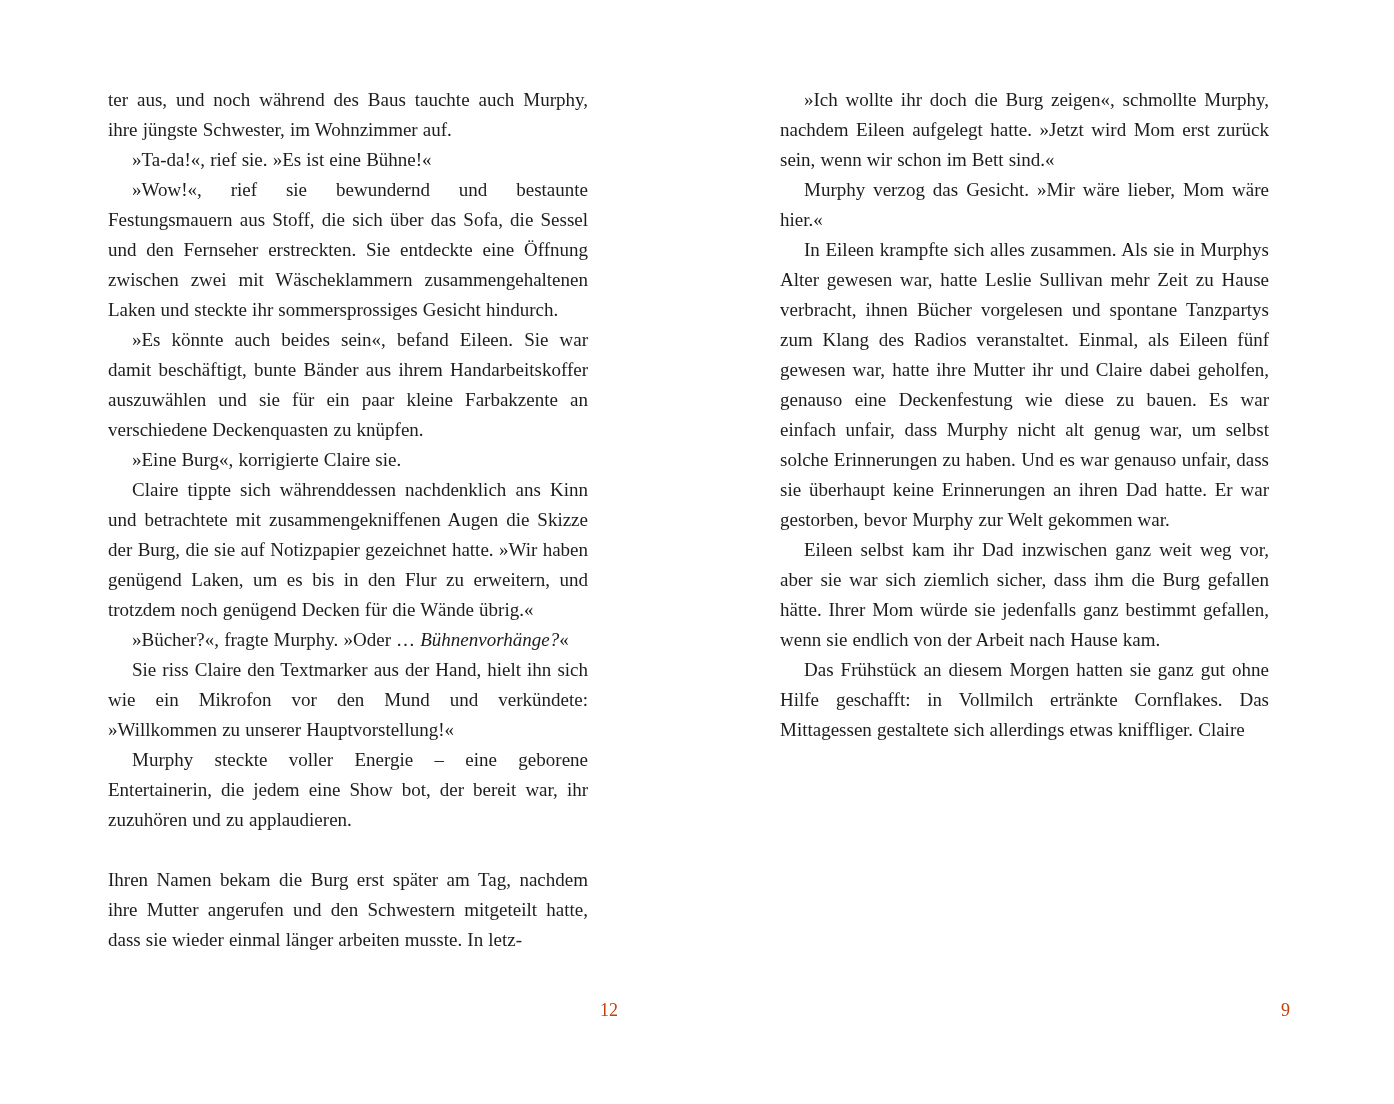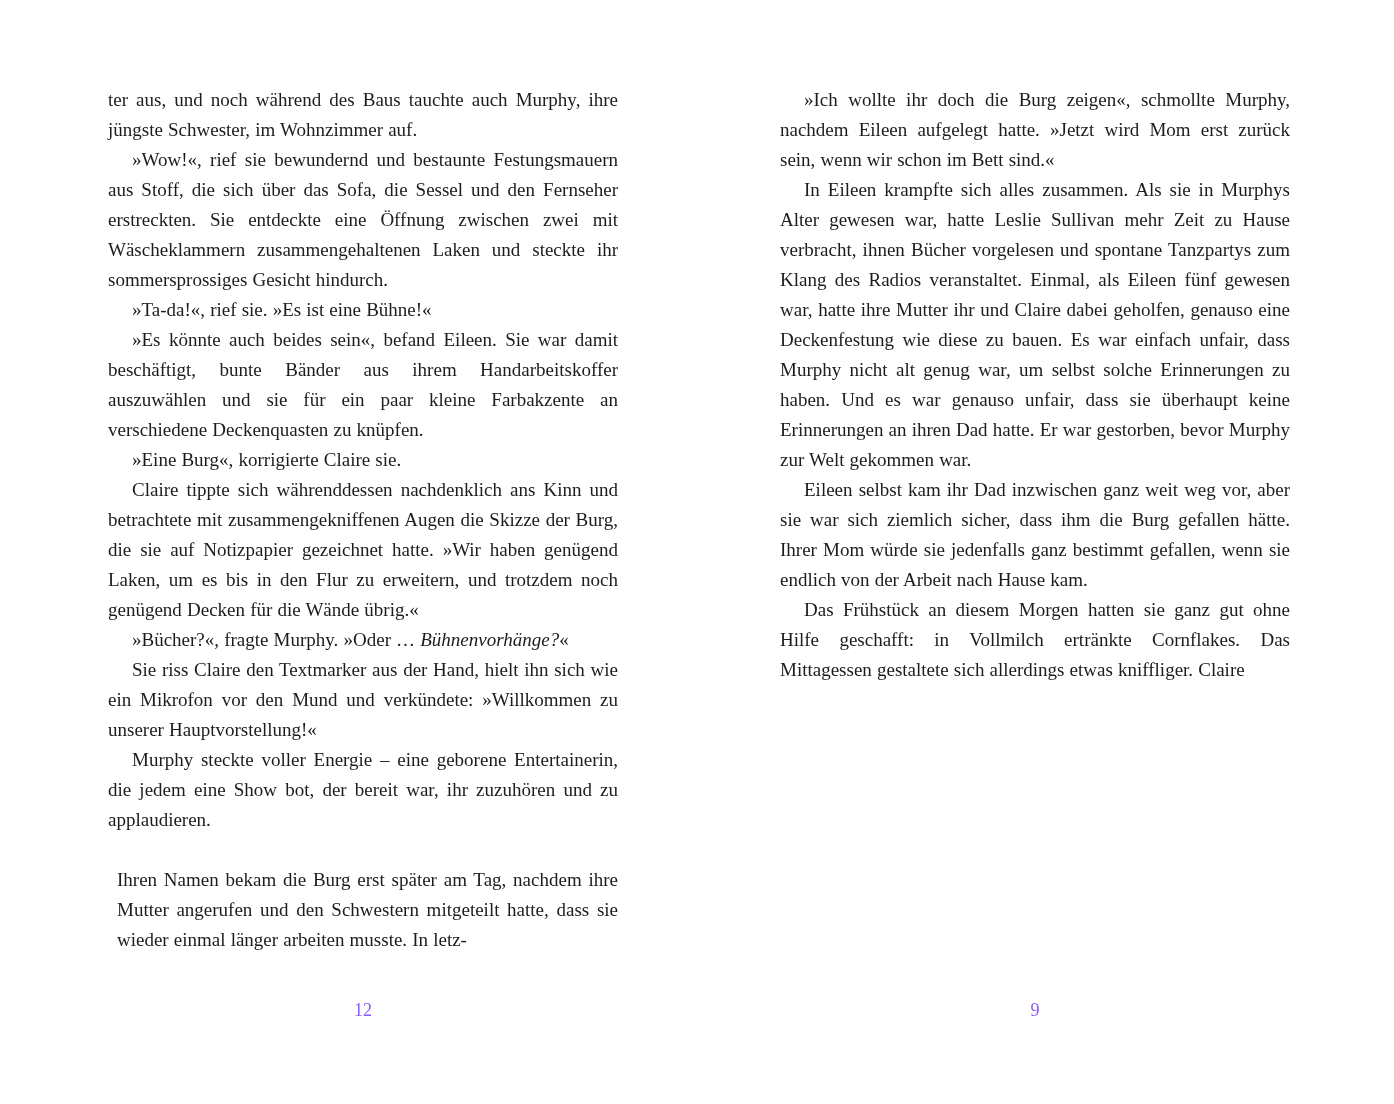--- a/index.html
+++ b/index.html
@@ -18,76 +18,76 @@
     display: flex;
     justify-content: space-between;
     box-sizing: border-box;
     padding: 85px 104px 0 108px;
     height: 100%;
   }
   .page {
     width: 510px;
     height: 940px;
     display: flex;
-    flex-direction: column;
+    flex-direction: row;
     gap: 12px;
   }
   .text-block {
     font-size: 19px;
     line-height: 30px;
     text-align: justify;
     hyphens: auto;
     -webkit-hyphens: auto;
     word-spacing: 0.02em;
   }
   .text-block p {
     margin: 0;
   }
   .text-block p.indent {
     text-indent: 24px;
   }
   .text-block p.space-before {
     margin-top: 30px;
-    margin-left: 9px;
   }
   .text-block em {
     font-style: italic;
   }
   .page-number {
     margin-top: auto;
     text-align: center;
     font-size: 18px;
     line-height: 30px;
-    color: #8b5cf6;
+    color: #c2410c;
   }
 </style>
 </head>
 <body>
 
 <div class="spread">
 
   <div class="page">
     <div class="text-block">
         <p><span>ter aus, und noch während des Baus tauchte auch Murphy, ihre jüngste Schwester, im Wohnzimmer auf.</span></p>
+        <p class="indent"><span>»Ta-da!«, rief sie. »Es ist eine Bühne!«</span></p>
         <p class="indent"><span>»Wow!«, rief sie bewundernd und bestaunte Festungsmauern aus Stoff, die sich über das Sofa, die Sessel und den Fernseher erstreckten. Sie entdeckte eine Öffnung zwischen zwei mit Wäscheklammern zusammengehaltenen Laken und steckte ihr sommersprossiges Gesicht hindurch.</span></p>
-        <p class="indent"><span>»Ta-da!«, rief sie. »Es ist eine Bühne!«</span></p>
         <p class="indent"><span>»Es könnte auch beides sein«, befand Eileen. Sie war damit beschäftigt, bunte Bänder aus ihrem Handarbeitskoffer auszuwählen und sie für ein paar kleine Farbakzente an verschiedene Deckenquasten zu knüpfen.</span></p>
         <p class="indent"><span>»Eine Burg«, korrigierte Claire sie.</span></p>
         <p class="indent"><span>Claire tippte sich währenddessen nachdenklich ans Kinn und betrachtete mit zusammengekniffenen Augen die Skizze der Burg, die sie auf Notizpapier gezeichnet hatte. »Wir haben genügend Laken, um es bis in den Flur zu erweitern, und trotzdem noch genügend Decken für die Wände übrig.«</span></p>
         <p class="indent"><span>»Bücher?«, fragte Murphy. »Oder … </span><em>Bühnenvorhänge?</em><span>«</span></p>
         <p class="indent"><span>Sie riss Claire den Textmarker aus der Hand, hielt ihn sich wie ein Mikrofon vor den Mund und verkündete: »Willkommen zu unserer Hauptvorstellung!«</span></p>
         <p class="indent"><span>Murphy steckte voller Energie – eine geborene Entertainerin, die jedem eine Show bot, der bereit war, ihr zuzuhören und zu applaudieren.</span></p>
         <p class="space-before"><span>Ihren Namen bekam die Burg erst später am Tag, nachdem ihre Mutter angerufen und den Schwestern mitgeteilt hatte, dass sie wieder einmal länger arbeiten musste. In letz-</span></p>
       </div>
     <div class="page-number">12</div>
   </div>
 
   <div class="page">
     <div class="text-block">
         <p class="indent"><span>»Ich wollte ihr doch die Burg zeigen«, schmollte Murphy, nachdem Eileen aufgelegt hatte. »Jetzt wird Mom erst zurück sein, wenn wir schon im Bett sind.«</span></p>
+        <p class="indent"><span>Murphy verzog das Gesicht. »Mir wäre lieber, Mom wäre hier.«</span></p>
         <p class="indent"><span>In Eileen krampfte sich alles zusammen. Als sie in Murphys Alter gewesen war, hatte Leslie Sullivan mehr Zeit zu Hause verbracht, ihnen Bücher vorgelesen und spontane Tanzpartys zum Klang des Radios veranstaltet. Einmal, als Eileen fünf gewesen war, hatte ihre Mutter ihr und Claire dabei geholfen, genauso eine Deckenfestung wie diese zu bauen. Es war einfach unfair, dass Murphy nicht alt genug war, um selbst solche Erinnerungen zu haben. Und es war genauso unfair, dass sie überhaupt keine Erinnerungen an ihren Dad hatte. Er war gestorben, bevor Murphy zur Welt gekommen war.</span></p>
         <p class="indent"><span>Eileen selbst kam ihr Dad inzwischen ganz weit weg vor, aber sie war sich ziemlich sicher, dass ihm die Burg gefallen hätte. Ihrer Mom würde sie jedenfalls ganz bestimmt gefallen, wenn sie endlich von der Arbeit nach Hause kam.</span></p>
         <p class="indent"><span>Das Frühstück an diesem Morgen hatten sie ganz gut ohne Hilfe geschafft: in Vollmilch ertränkte Cornflakes. Das Mittagessen gestaltete sich allerdings etwas kniffliger. Claire</span></p>
       </div>
     <div class="page-number">9</div>
   </div>
 
 </div>
 
 </body></html>

